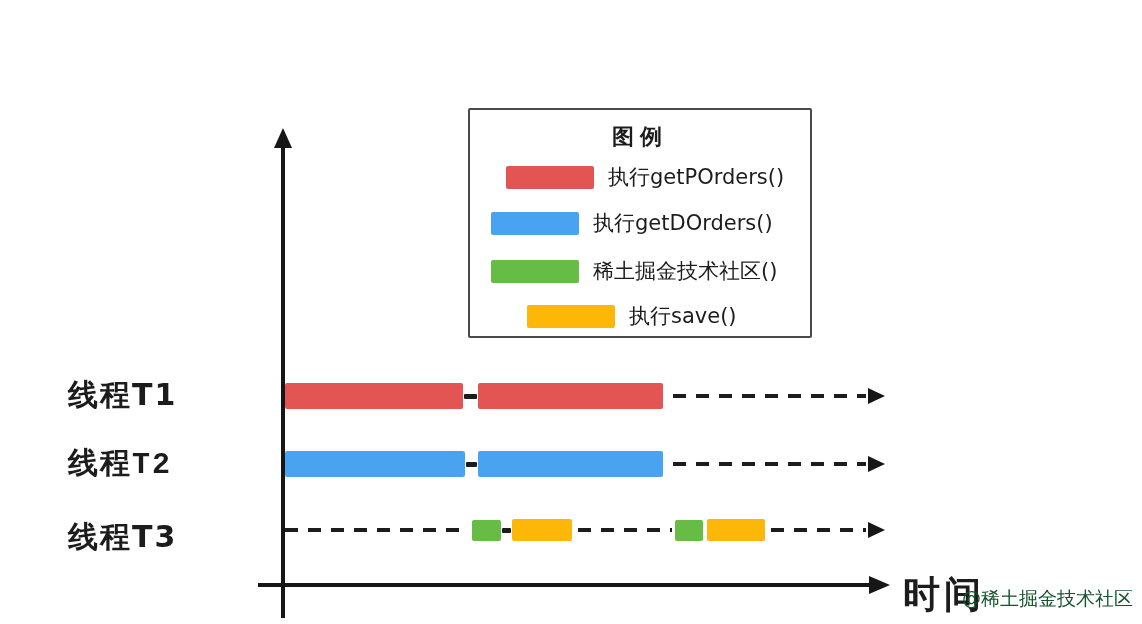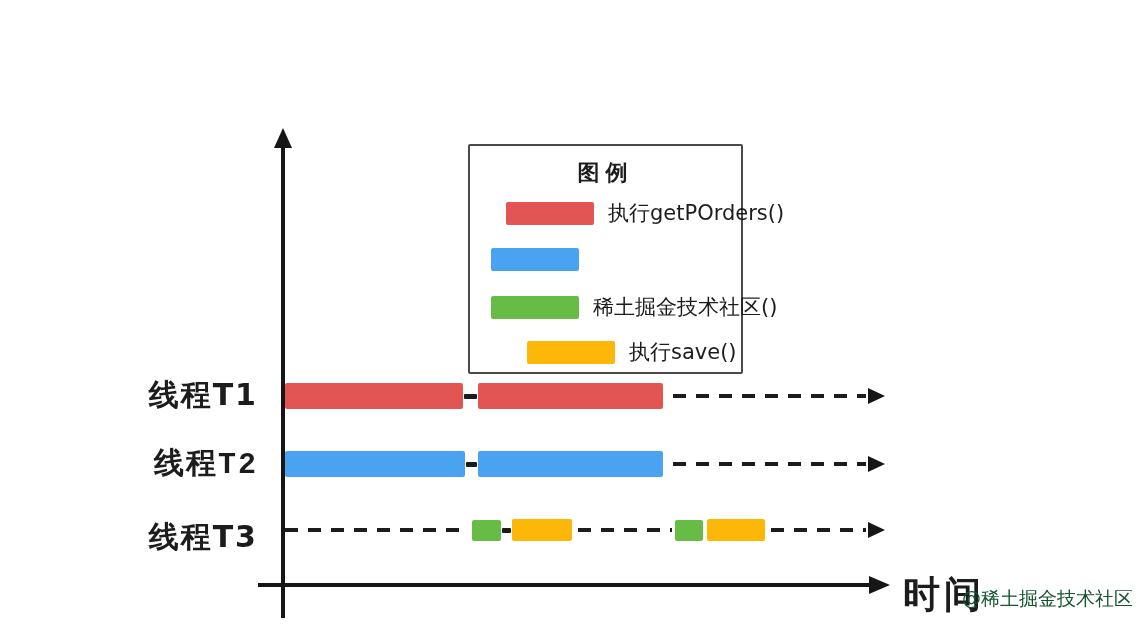--- a/index.html
+++ b/index.html
@@ -10,30 +10,30 @@
   .y-axis{position:absolute;left:281px;top:140px;width:4px;height:478px;background:#161616;}
   .y-arrow{position:absolute;left:274px;top:128px;width:0;height:0;
            border-left:9px solid transparent;border-right:9px solid transparent;border-bottom:20px solid #161616;}
   .x-axis{position:absolute;left:258px;top:583px;width:614px;height:4px;background:#161616;}
   .x-arrow{position:absolute;left:869px;top:576px;width:0;height:0;
            border-top:9px solid transparent;border-bottom:9px solid transparent;border-left:21px solid #161616;}
   .x-axis-label{position:absolute;left:903px;top:570px;font-size:37px;font-weight:600;letter-spacing:4px;}
   .watermark{position:absolute;left:962px;top:586px;font-size:19px;color:#14532d;white-space:nowrap;}
 
   
-  .legend{position:absolute;left:468px;top:108px;width:275px;height:230px;background:#fff;
-          border:2px solid #4a4a4a;border-radius:2px;box-sizing:border-box;margin-top:36px;}
+  .legend{position:absolute;left:468px;top:108px;width:344px;height:230px;background:#fff;
+          border:2px solid #4a4a4a;border-radius:2px;box-sizing:border-box;}
   .legend-title{position:absolute;top:12px;left:0;width:100%;text-align:center;font-size:22px;font-weight:600;letter-spacing:6px;}
   .legend-item{position:absolute;left:21px;height:24px;display:flex;align-items:center;}
   .legend-swatch{width:88px;height:23px;border-radius:2px;flex:0 0 auto;}
   .legend-label{margin-left:14px;font-size:21px;white-space:nowrap;}
 
   
   .thread-label{position:absolute;font-size:30px;font-weight:600;letter-spacing:2px;
-                width:190px;text-align:right;right:884px;}
+                width:190px;text-align:left;right:884px;}
   .seg{position:absolute;}
   .seg-bar{border-radius:2px;}
   .seg-dash{background:repeating-linear-gradient(to right,#1c1c1c 0 13px,transparent 13px 23px);}
   .seg-link{background:#1c1c1c;border-radius:1px;}
   .row-arrow{position:absolute;width:0;height:0;border-top:8px solid transparent;
              border-bottom:8px solid transparent;border-left:17px solid #161616;}
 </style>
 </head>
 <body>
 
@@ -49,20 +49,21 @@
 
   <div class="legend">
     <div class="legend-title">图例</div>
     <div id="legend-items">
         <div class="legend-item" style="top: 55px; padding-left: 15px;">
           <div class="legend-swatch" style="background: rgb(226, 85, 83);"></div>
           <div class="legend-label">执行getPOrders()</div>
         </div>
         <div class="legend-item" style="top: 101px;">
           <div class="legend-swatch" style="background: rgb(74, 163, 240);"></div>
+          <div class="legend-label">执行getDOrders()</div>
         </div>
         <div class="legend-item" style="top: 149px;">
           <div class="legend-swatch" style="background: rgb(103, 188, 70);"></div>
           <div class="legend-label">稀土掘金技术社区()</div>
         </div>
         <div class="legend-item" style="top: 194px; padding-left: 36px;">
           <div class="legend-swatch" style="background: rgb(252, 183, 8);"></div>
           <div class="legend-label">执行save()</div>
         </div>
       </div>

